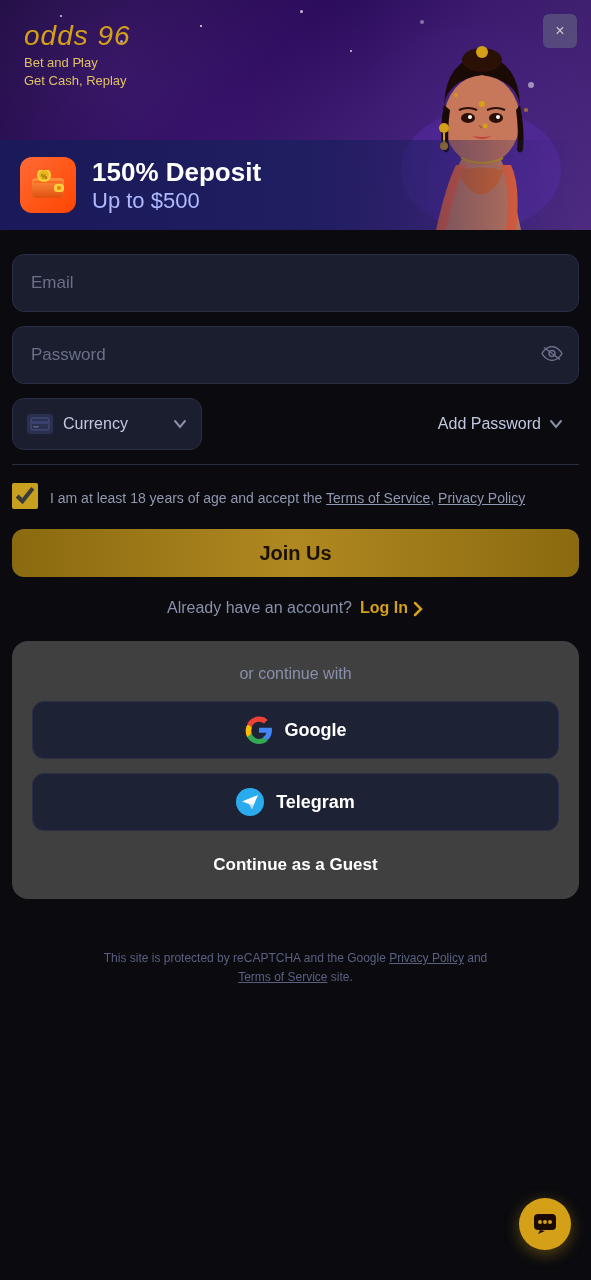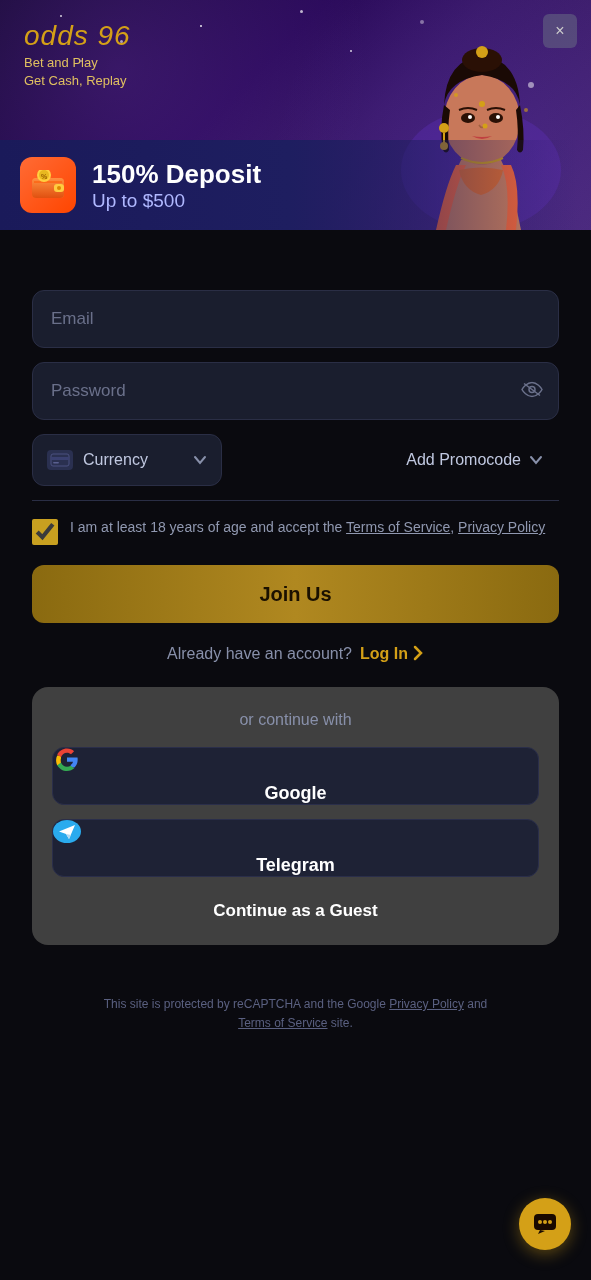--- a/index.html
+++ b/index.html
@@ -101,29 +101,28 @@
       justify-content: center;
       font-size: 26px;
       flex-shrink: 0;
     }
     .deposit-text .deposit-title {
       font-size: 26px;
       font-weight: 800;
       color: #ffffff;
     }
     .deposit-text .deposit-sub {
-      font-size: 19px;
+      font-size: 22px;
       color: #b0b8ff;
       font-weight: 500;
     }
 
     
     .form-area {
-      padding: 24px 32px 20px;
-      margin-top: 36px;
+      padding: 24px 12px 20px;
     }
     .input-field {
       width: 100%;
       height: 58px;
       background: #1a1e2e;
       border: 1.5px solid #2a2e45;
       border-radius: 12px;
       padding: 0 18px;
       font-size: 17px;
       color: #8890aa;
@@ -213,21 +212,21 @@
     
     .divider {
       height: 1px;
       background: #2a2e45;
       margin: 4px 0 16px;
     }
 
     
     .terms-row {
       display: flex;
-      align-items: flex-start;
+      align-items: flex-end;
       gap: 12px;
       margin-bottom: 20px;
     }
     .checkbox-wrapper {
       width: 26px;
       height: 26px;
       flex-shrink: 0;
       margin-top: 2px;
     }
     .checkbox {
@@ -242,21 +241,21 @@
       line-height: 1.5;
     }
     .terms-link {
       color: #9098b0;
       text-decoration: underline;
     }
 
     
     .join-btn {
       width: 100%;
-      height: 58px;
+      height: 48px;
       background: linear-gradient(90deg, #8a6a10, #b08820, #8a6a10);
       border: none;
       border-radius: 12px;
       font-size: 20px;
       font-weight: 700;
       color: #1a1000;
       cursor: pointer;
       margin-bottom: 22px;
     }
 
@@ -271,21 +270,21 @@
     .login-question {
       font-size: 16px;
       color: #8890aa;
     }
     .login-link {
       font-size: 16px;
       color: #d4a017;
       font-weight: 700;
       text-decoration: none;
       display: flex;
-      align-items: flex-start;
+      align-items: flex-end;
       gap: 4px;
     }
 
     
     .social-box {
       background: #404040;
       border-radius: 16px;
       padding: 24px 20px;
       margin-bottom: 30px;
     }
@@ -295,28 +294,28 @@
       color: #8890aa;
       margin-bottom: 18px;
     }
     .social-btn {
       width: 100%;
       height: 58px;
       background: #1e2235;
       border: 1.5px solid #2a2e4a;
       border-radius: 12px;
       display: flex;
+      align-items: center;
       justify-content: center;
       gap: 12px;
       font-size: 18px;
       font-weight: 700;
       color: #ffffff;
       cursor: pointer;
       margin-bottom: 14px;
-      flex-direction: column;
     }
     .google-icon {
       width: 28px;
       height: 28px;
     }
     .telegram-icon {
       width: 28px;
       height: 28px;
       background: #2AABEE;
       border-radius: 50%;
@@ -504,21 +503,21 @@
         </svg>
       </div>
       <span class="currency-label">Currency</span>
       <span class="chevron-down">
         <svg width="14" height="10" viewBox="0 0 14 10">
           <path d="M2 2 L7 8 L12 2" stroke="#8890aa" stroke-width="2" fill="none" stroke-linecap="round"></path>
         </svg>
       </span>
     </div>
     <button class="promo-btn">
-      <span class="promo-label">Add Promocode</span>
+      <span class="promo-label">Add Password</span>
       <span>
         <svg width="14" height="10" viewBox="0 0 14 10">
           <path d="M2 2 L7 8 L12 2" stroke="#8890aa" stroke-width="2" fill="none" stroke-linecap="round"></path>
         </svg>
       </span>
     </button>
   </div>
 
   <div class="divider"></div>
 

